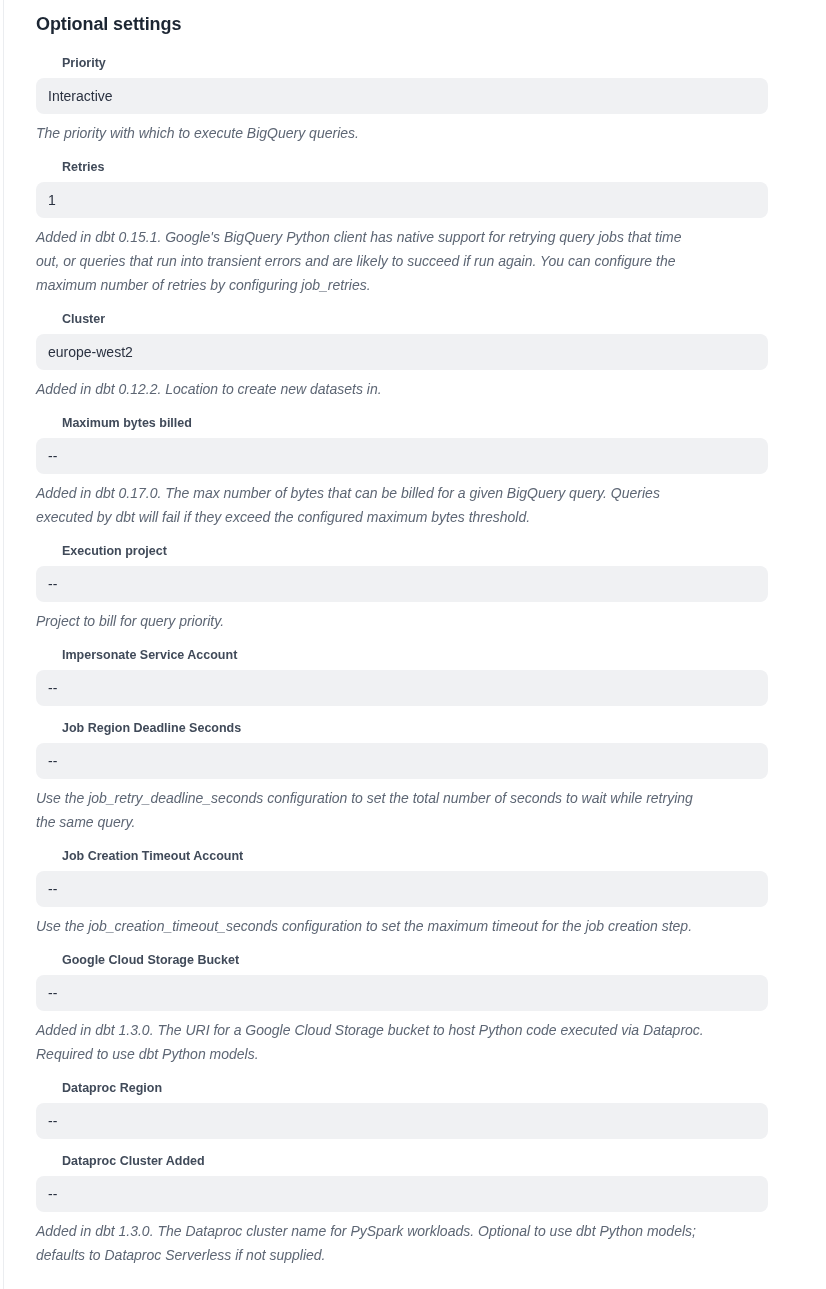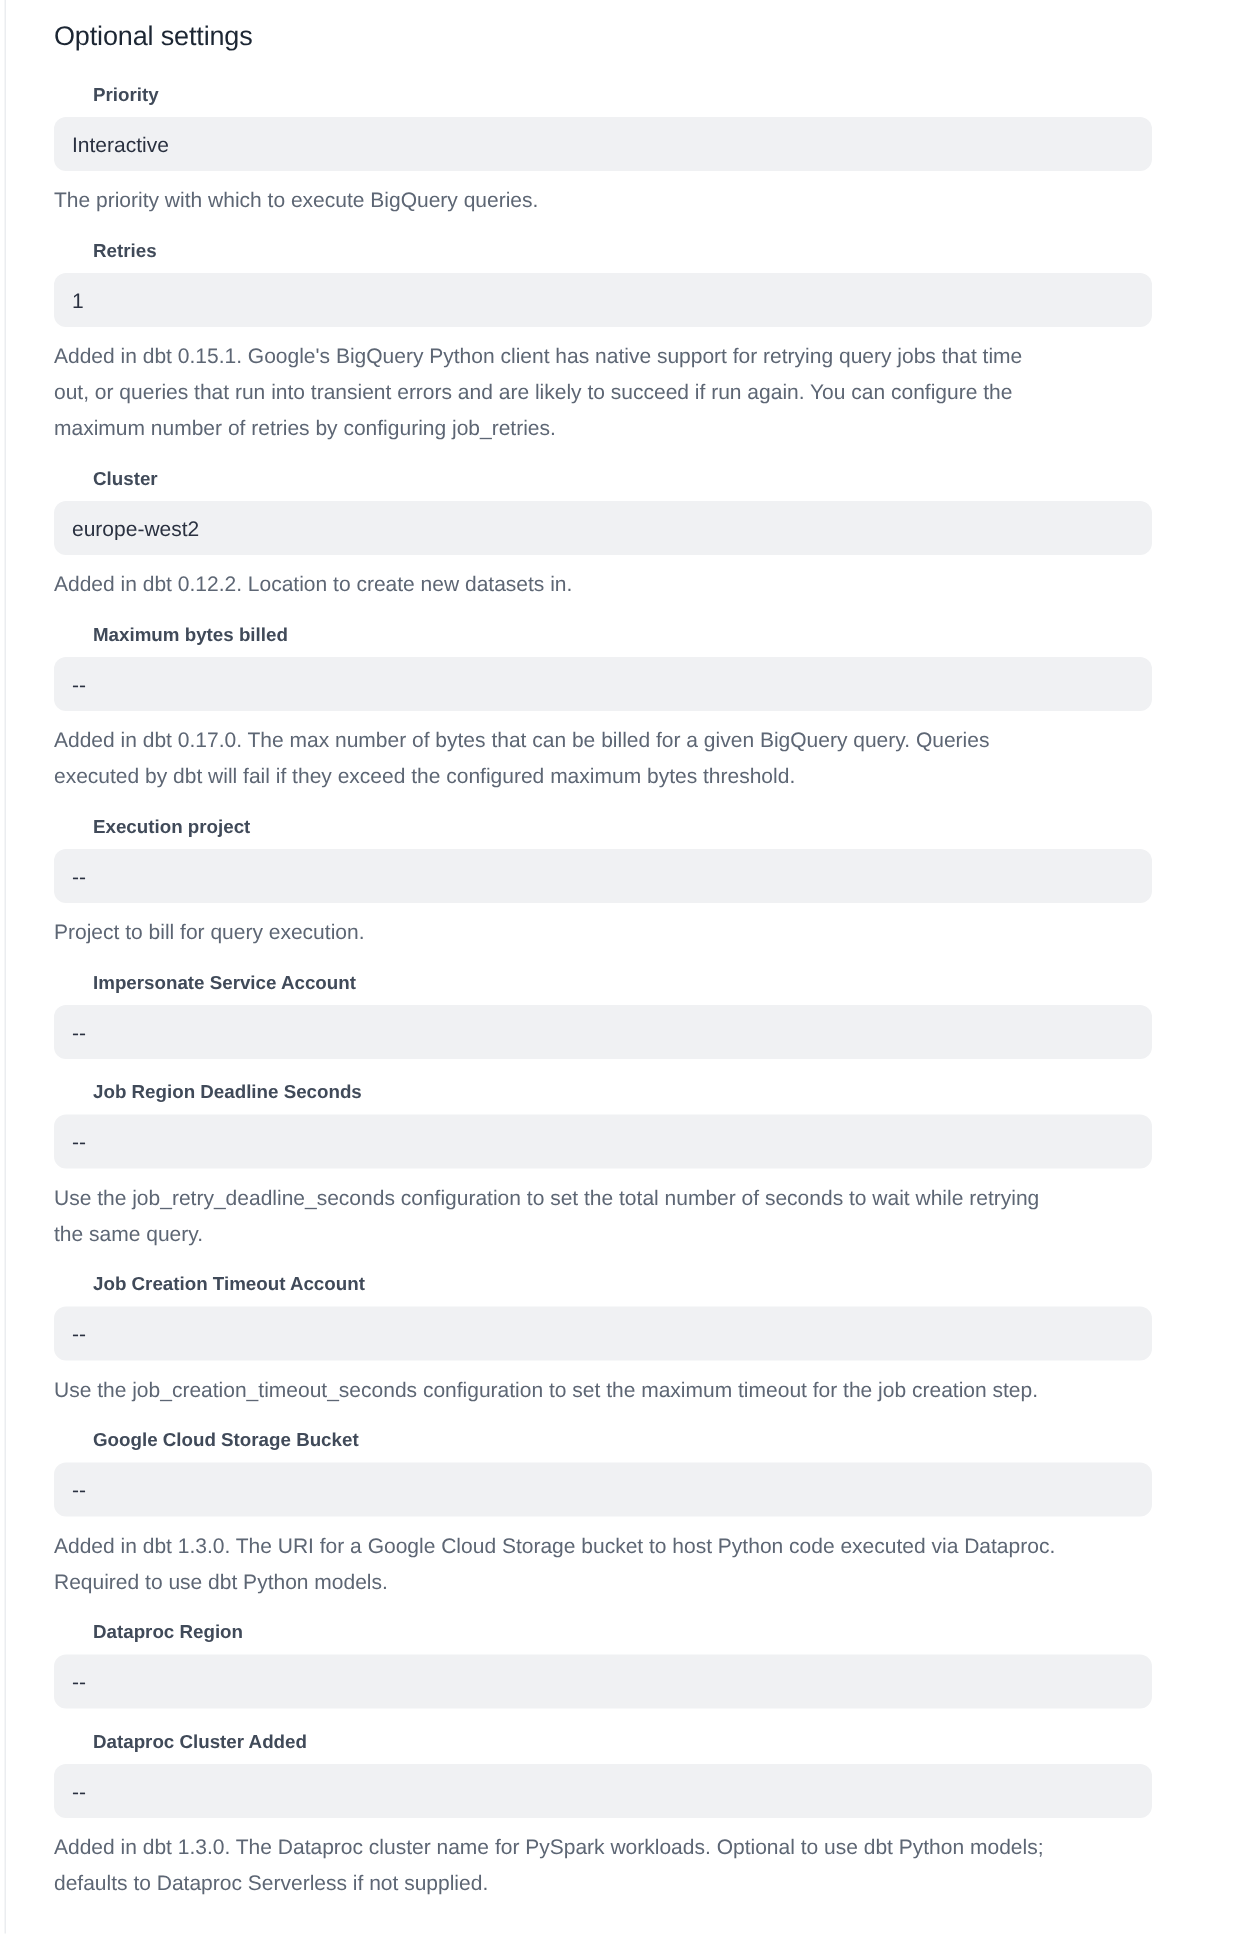--- a/index.html
+++ b/index.html
@@ -20,21 +20,21 @@
   }
   .page{
     margin-left:3px;
     border-left:1px solid var(--c-border);
     min-height:1289px;
     padding:14px 117px 30px 32px;
   }
   .page-title{
     margin:0 0 20px 0;
     font-size:18px;
-    font-weight:400;
+    font-weight:700;
     color:var(--c-heading);
     letter-spacing:-0.1px;
   }
   .field{margin-bottom:14px;}
   .field-label{
     display:block;
     font-size:12.5px;
     font-weight:700;
     color:var(--c-label);
     line-height:16px;
@@ -53,20 +53,21 @@
     font-size:14px;
     color:var(--c-input-text);
     outline:none;
   }
   .field-help{
     margin:7px 0 0 0;
     width:672px;
     font-size:14px;
     line-height:24px;
     color:var(--c-help);
+    font-style:italic;
   }
 </style>
 </head>
 <body>
 
 <div class="page">
   <h1 class="page-title">Optional settings</h1>
   <div id="field-list">
   <div class="field">
     <label class="field-label">Priority</label>
@@ -88,21 +89,21 @@
 
   <div class="field">
     <label class="field-label">Maximum bytes billed</label>
     <input class="field-input" readonly="" value="--" style="">
     <p class="field-help">Added in dbt 0.17.0. The max number of bytes that can be billed for a given BigQuery query. Queries executed by dbt will fail if they exceed the configured maximum bytes threshold.</p>
   </div>
 
   <div class="field">
     <label class="field-label">Execution project</label>
     <input class="field-input" readonly="" value="--" style="">
-    <p class="field-help">Project to bill for query execution.</p>
+    <p class="field-help">Project to bill for query priority.</p>
   </div>
 
   <div class="field">
     <label class="field-label">Impersonate Service Account</label>
     <input class="field-input" readonly="" value="--" style="">
 
   </div>
 
   <div class="field">
     <label class="field-label">Job Region Deadline Seconds</label>

